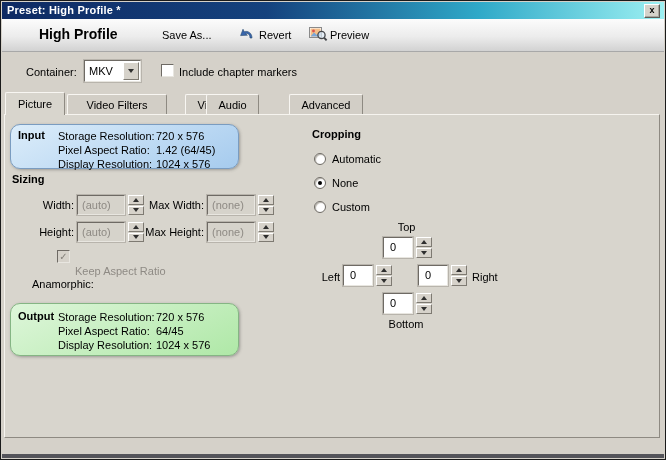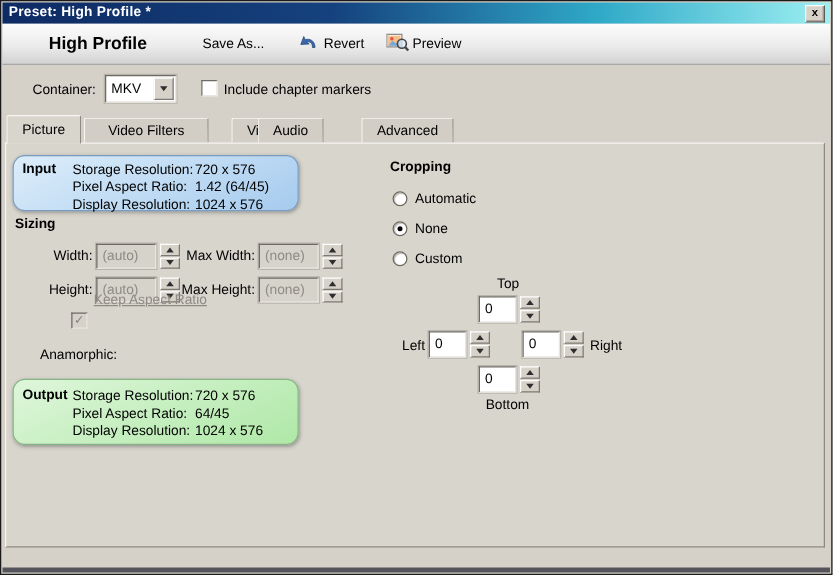--- a/index.html
+++ b/index.html
@@ -59,21 +59,21 @@
     background:linear-gradient(155deg,var(--output-box-top) 0%,var(--output-box-bottom) 100%);}
   .box-title{position:absolute;left:7px;top:4px;font-weight:bold;font-size:11px;}
   .box-rows{position:absolute;left:47px;top:4px;line-height:14px;}
   .box-rows .blabel{display:inline-block;width:98px;}
   #output-box .box-title{top:6px;}
   #output-box .box-rows{top:6px;}
 
   .section-title{position:absolute;font-weight:bold;font-size:11px;}
 
   .numfield{position:absolute;height:20px;background:#fff;border:1px solid;border-color:#6e6a64 #e8e6e0 #e8e6e0 #6e6a64;
-    box-shadow:0 0 0 1px #b8b4ac;padding:3px 4px 0 4px;font-size:11px;}
+    box-shadow:0 0 0 1px #b8b4ac;padding:3px 16px 0 4px;font-size:11px;text-align:right;}
   .numfield.disabled{background:#d6d3cb;color:#8e8a84;}
   .spin{position:absolute;width:16px;display:flex;flex-direction:column;gap:1px;}
   .spin-btn{flex:1;background:#d6d2ca;border:1px solid;border-color:#fff #7e7a72 #7e7a72 #fff;
     display:flex;align-items:center;justify-content:center;}
 
   .radio{position:absolute;width:12px;height:12px;border-radius:50%;background:#fff;
     border:1px solid #6e6a64;box-shadow:inset 1px 1px 1px #b8b4ac;}
   .radio.sel::after{content:"";position:absolute;left:3px;top:3px;width:4px;height:4px;border-radius:50%;background:#000;}
 
   .right-align{text-align:right;}
@@ -187,21 +187,21 @@
     <div class="spin" style="left:253px;top:107px;height:20px;">
       <div class="spin-btn">
           <i class="tri-up"></i>
         </div>
       <div class="spin-btn">
           <i class="tri-down"></i>
         </div>
     </div>
 
     <div class="cb disabled" style="left:52px;top:135px;">✓</div>
-    <div class="lbl disabled-text" style="left:70px;top:119px;text-decoration:underline;">Keep Aspect Ratio</div>
+    <div class="lbl disabled-text" style="left:70px;top:150px;">Keep Aspect Ratio</div>
 
     <div class="lbl" style="left:27px;top:163px;">Anamorphic:</div>
 
     <div id="output-box" class="info-box">
       <div class="box-title">Output</div>
       <div class="box-rows">
         <div><span class="blabel">Storage Resolution:</span><span>720 x 576</span></div>
         <div><span class="blabel">Pixel Aspect Ratio:</span><span>64/45</span></div>
         <div><span class="blabel">Display Resolution:</span><span>1024 x 576</span></div>
       </div>

